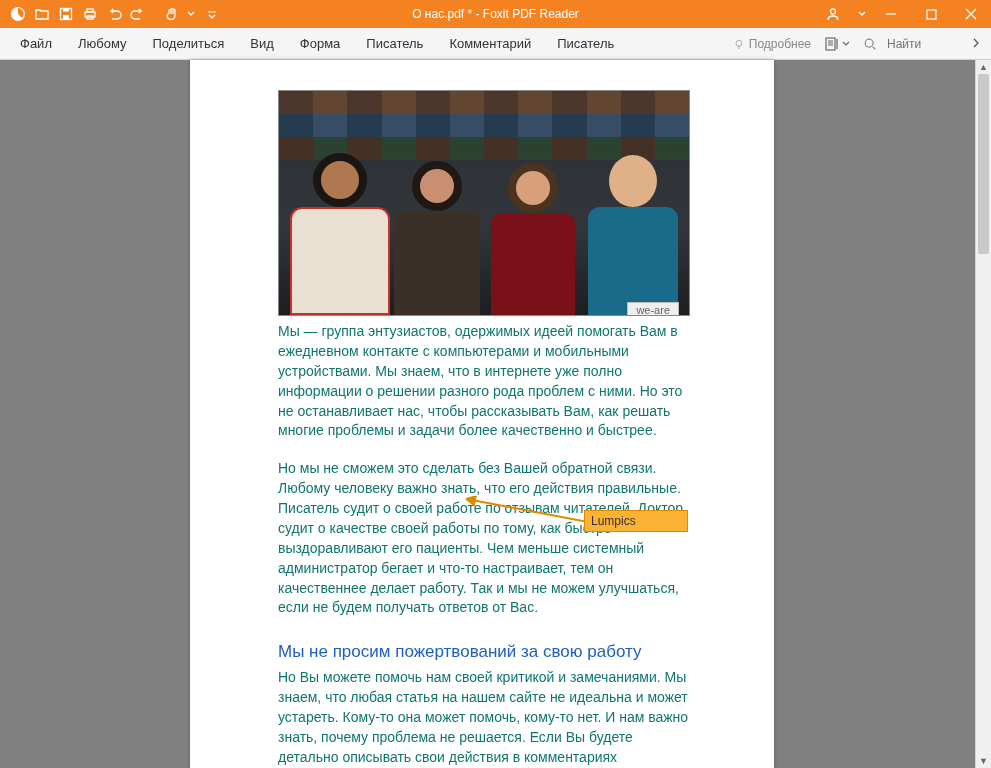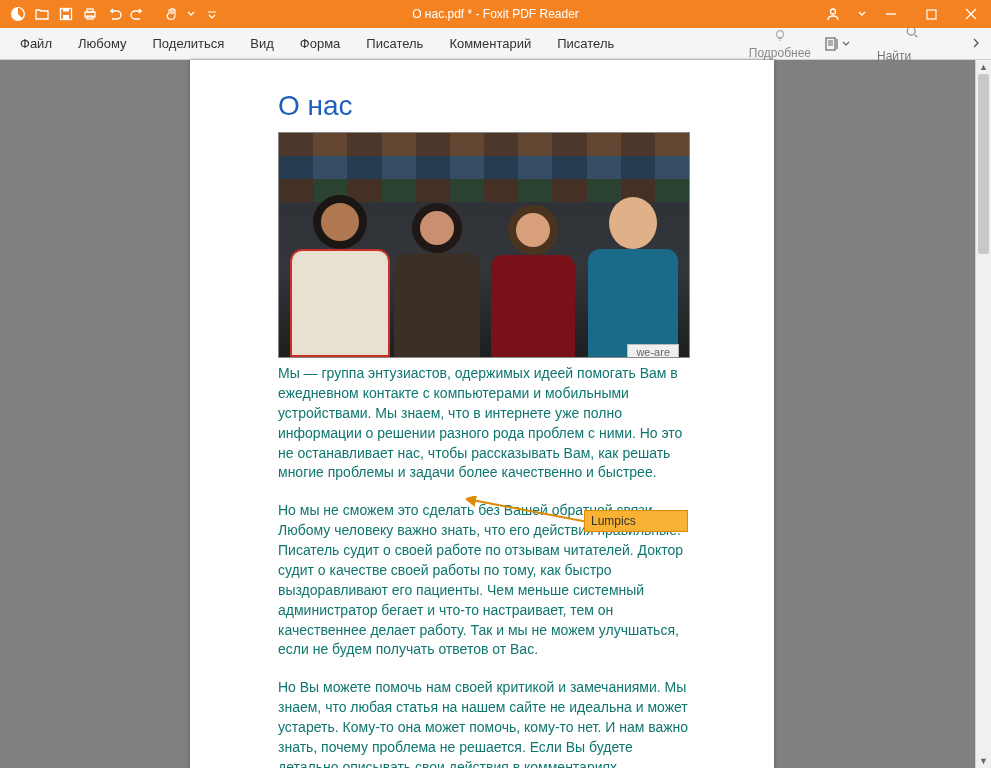--- a/index.html
+++ b/index.html
@@ -11,23 +11,23 @@
   .titlebar .qat .ticon svg { display:block; }
   .titlebar .title-center { position:absolute; left:50%; transform:translateX(-50%); color:#fff; font-size:12px; white-space:nowrap; }
   .titlebar .win-controls { margin-left:auto; display:flex; align-items:center; }
   .titlebar .win-controls .wbtn { width:40px; height:28px; display:flex; align-items:center; justify-content:center; }
   .ticon { width:20px; height:20px; display:flex; align-items:center; justify-content:center; }
 
   
   .menubar { height:32px; background:#f5f5f5; border-bottom:1px solid #d0d0d0; display:flex; align-items:center; gap:2px; padding:0 8px; color:#333; }
   .menubar .mitem { padding:5px 12px; font-size:13px; cursor:pointer; }
   .menubar .spacer { flex:1; }
-  .menubar .tell-me { display:flex; align-items:center; gap:4px; color:#888; padding:0 6px; max-width:90px; overflow:hidden; white-space:nowrap; font-size:12px;flex-direction:column; }
+  .menubar .tell-me { display:flex; align-items:center; gap:4px; color:#888; padding:0 6px; max-width:90px; overflow:hidden; white-space:nowrap; font-size:12px; }
   .menubar .modebox { display:flex; align-items:center; border:1px solid transparent; padding:2px 4px; gap:2px; }
-  .menubar .searchbox { display:flex; align-items:center; gap:10px; border:none; padding:2px 6px; width:110px;flex-direction:column; }
+  .menubar .searchbox { display:flex; align-items:center; gap:10px; border:none; padding:2px 6px; width:110px; }
   .menubar .searchbox input { border:none; background:transparent; outline:none; font-size:12px; color:#666; width:70px; }
   .menubar .mb-more { width:14px; text-align:center; color:#555; }
 
   
   .workspace { position:relative; height:calc(768px - 28px - 32px); background:#808080; }
 
   .scroll-v { position:absolute; right:0; top:0; bottom:0; width:16px; background:#f0f0f0; border-left:1px solid #d0d0d0; }
   .scroll-v .thumb { position:absolute; left:2px; right:2px; top:14px; height:180px; background:#c8c8c8; border-radius:2px; }
   .scroll-v .arrow { position:absolute; left:0; right:0; height:14px; display:flex; align-items:center; justify-content:center; color:#666; font-size:9px; }
   .scroll-v .arrow.up { top:0; } .scroll-v .arrow.down { bottom:0; }
@@ -185,21 +185,20 @@
   <div class="mb-more">
     <svg width="6" height="10" viewBox="0 0 6 10">
         <path d="M1 1l4 4-4 4" fill="none" stroke="#555" stroke-width="1.3"></path>
       </svg>
   </div>
 </div>
 
 <div class="workspace">
 
   <div class="page">
-    <h1>О нас</h1>
 
     <div class="hero">
       <div class="books">
         <div class="brow r1">
             <span></span>
             <span></span>
             <span></span>
             <span></span>
             <span></span>
             <span></span>
@@ -253,20 +252,21 @@
         </div>
       <div class="guy g4">
           <div class="head"></div>
           <div class="body"></div>
         </div>
       <div class="hero-tag">we-are</div>
     </div>
 
     <p>Мы — группа энтузиастов, одержимых идеей помогать Вам в ежедневном контакте с компьютерами и мобильными устройствами. Мы знаем, что в интернете уже полно информации о решении разного рода проблем с ними. Но это не останавливает нас, чтобы рассказывать Вам, как решать многие проблемы и задачи более качественно и быстрее.</p>
     <p>Но мы не сможем это сделать без Вашей обратной связи. Любому человеку важно знать, что его действия правильные. Писатель судит о своей работе по отзывам читателей. Доктор судит о качестве своей работы по тому, как быстро выздоравливают его пациенты. Чем меньше системный администратор бегает и что-то настраивает, тем он качественнее делает работу. Так и мы не можем улучшаться, если не будем получать ответов от Вас.</p>
+    <h2>Мы не просим пожертвований за свою работу</h2>
     <p style="margin-bottom:0">Но Вы можете помочь нам своей критикой и замечаниями. Мы знаем, что любая статья на нашем сайте не идеальна и может устареть. Кому-то она может помочь, кому-то нет. И нам важно знать, почему проблема не решается. Если Вы будете детально описывать свои действия в комментариях</p>
   </div>
 
   <svg class="callout-arrow" width="130" height="40">
     <defs>
         <marker id="ah" markerWidth="8" markerHeight="8" refX="2" refY="3" orient="auto">
           <path d="M0 0L6 3L0 6z" fill="#e08a00"></path>
         </marker>
       </defs>
     <line x1="122" y1="26" x2="6" y2="4" stroke="#e08a00" stroke-width="2" marker-end="url(#ah)"></line>

